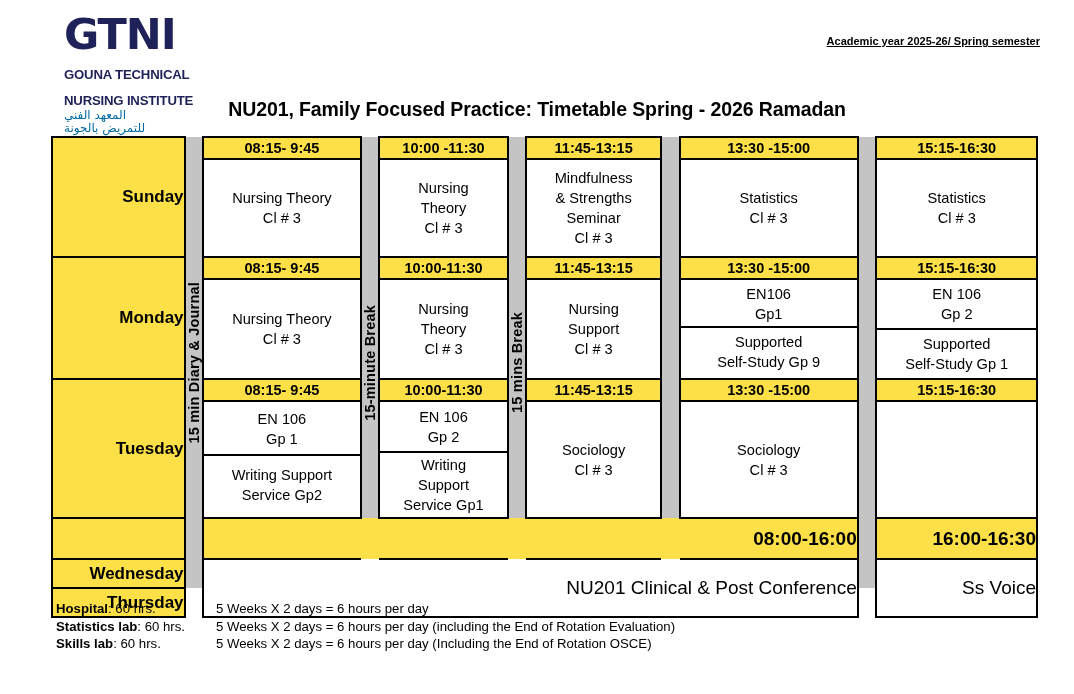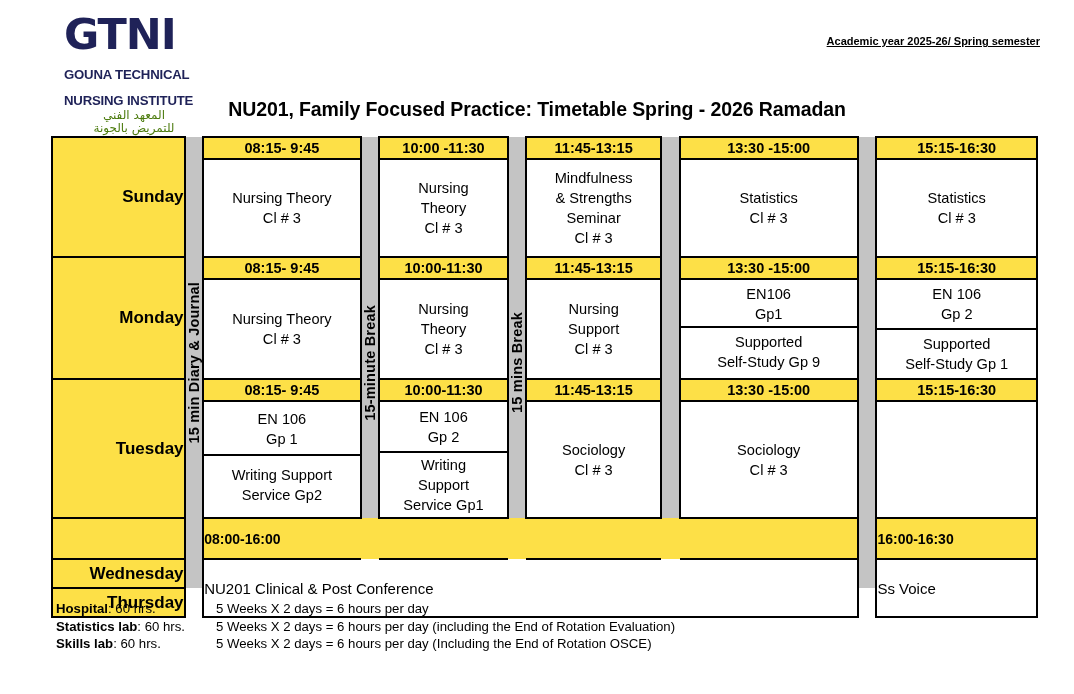--- a/index.html
+++ b/index.html
@@ -30,23 +30,23 @@
     font-size: 13.2px;
     line-height: 14.4px;
     color: #1f2258;
     letter-spacing: -0.2px;
     margin-top: 12px;
   }
   .logo-ar {
     font-family: "DejaVu Sans", sans-serif;
     font-size: 12px;
     line-height: 13px;
-    color: #4d7c0f;
+    color: #0369a1;
     direction: rtl;
-    text-align: center;
+    text-align: left;
     width: 140px;
     letter-spacing: 1.2px;
   }
   .academic-year {
     position: absolute;
     right: 34px; top: 35px;
     font-size: 11px;
     font-weight: 700;
     text-decoration: underline;
     white-space: nowrap;
@@ -105,28 +105,28 @@
     letter-spacing: 0.2px;
     margin: 0 auto;
   }
 
   
   table.split { border-collapse: collapse; width: 100%; height: 100%; table-layout: fixed; }
   table.split td { padding: 0; }
   td.sub-top { border-bottom: 2px solid #000; }
 
   .wide-hdr {
-    text-align: left;
-    font-size: 14px;
+    text-align: right;
+    font-size: 19px;
     font-weight: 700;
     height: 41px;
   }
   .wide-body {
-    text-align: left;
-    font-size: 15px;
+    text-align: right;
+    font-size: 19px;
     height: 56px;
     margin-top: 24px;
   }
 
   
   .notes {
     position: absolute;
     left: 56px;
     top: 600px;
     font-size: 13.2px;

